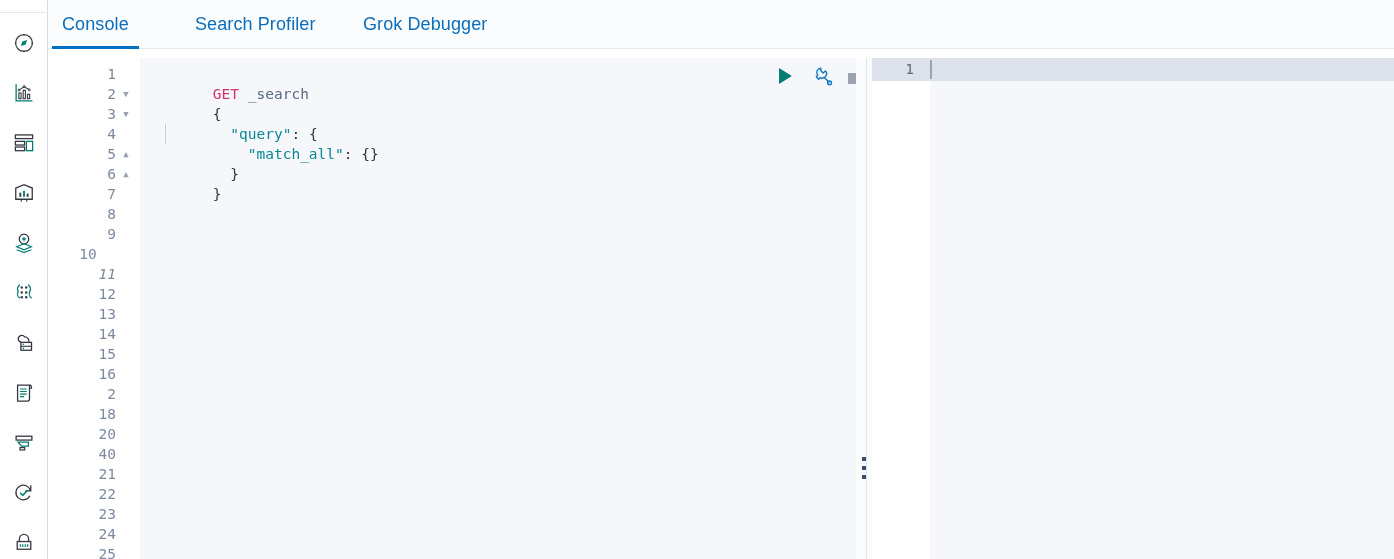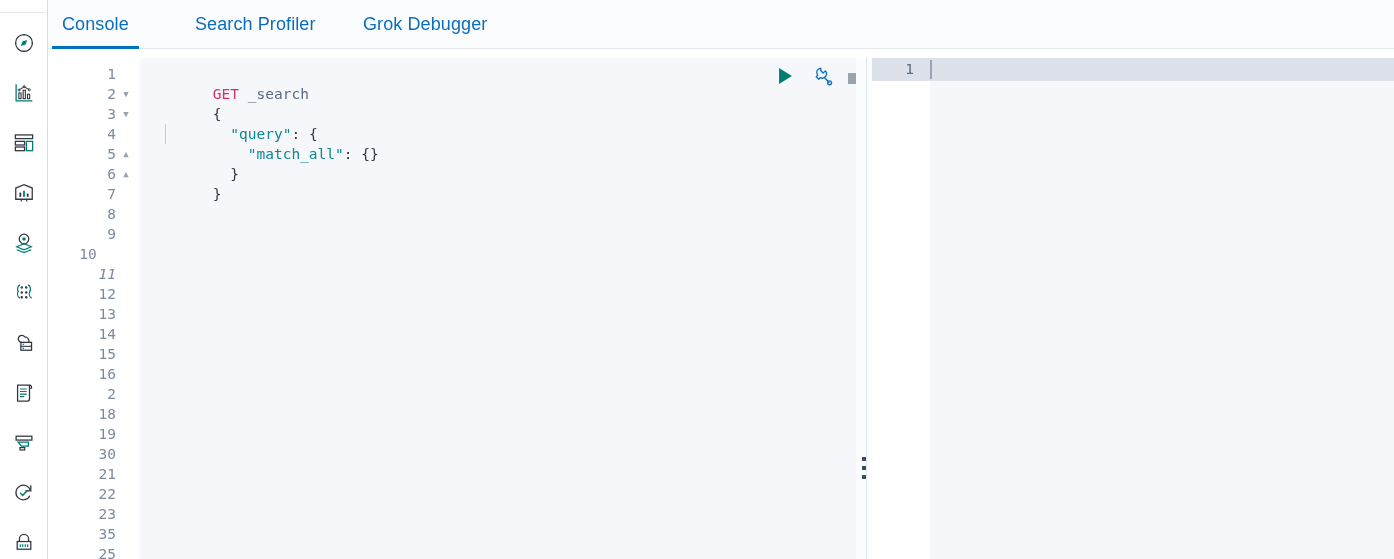--- a/index.html
+++ b/index.html
@@ -434,26 +434,26 @@
         <div class="gutter-row" style="top: 166px;">9</div>
         <div class="gutter-row" style="top: 186px; text-align: center;">10</div>
         <div class="gutter-row" style="top: 206px; font-style: italic;">11</div>
         <div class="gutter-row" style="top: 226px;">12</div>
         <div class="gutter-row" style="top: 246px;">13</div>
         <div class="gutter-row" style="top: 266px;">14</div>
         <div class="gutter-row" style="top: 286px;">15</div>
         <div class="gutter-row" style="top: 306px;">16</div>
         <div class="gutter-row" style="top: 326px;">2</div>
         <div class="gutter-row" style="top: 346px;">18</div>
-        <div class="gutter-row" style="top: 366px;">19</div>
-        <div class="gutter-row" style="top: 386px;">30</div>
+        <div class="gutter-row" style="top: 366px;">20</div>
+        <div class="gutter-row" style="top: 386px;">40</div>
         <div class="gutter-row" style="top: 406px;">21</div>
         <div class="gutter-row" style="top: 426px;">22</div>
         <div class="gutter-row" style="top: 446px;">23</div>
-        <div class="gutter-row" style="top: 466px;">35</div>
+        <div class="gutter-row" style="top: 466px;">24</div>
         <div class="gutter-row" style="top: 486px;">25</div>
       </div>
     <div id="editor-code">
 
       <div class="code-row" style="top:6px">
         <span class="tok-method">GET</span><span class="tok-punct"> </span><span class="tok-url">_search</span>
       </div>
 
       <div class="code-row" style="top:26px">
         <span class="tok-punct">{</span>

